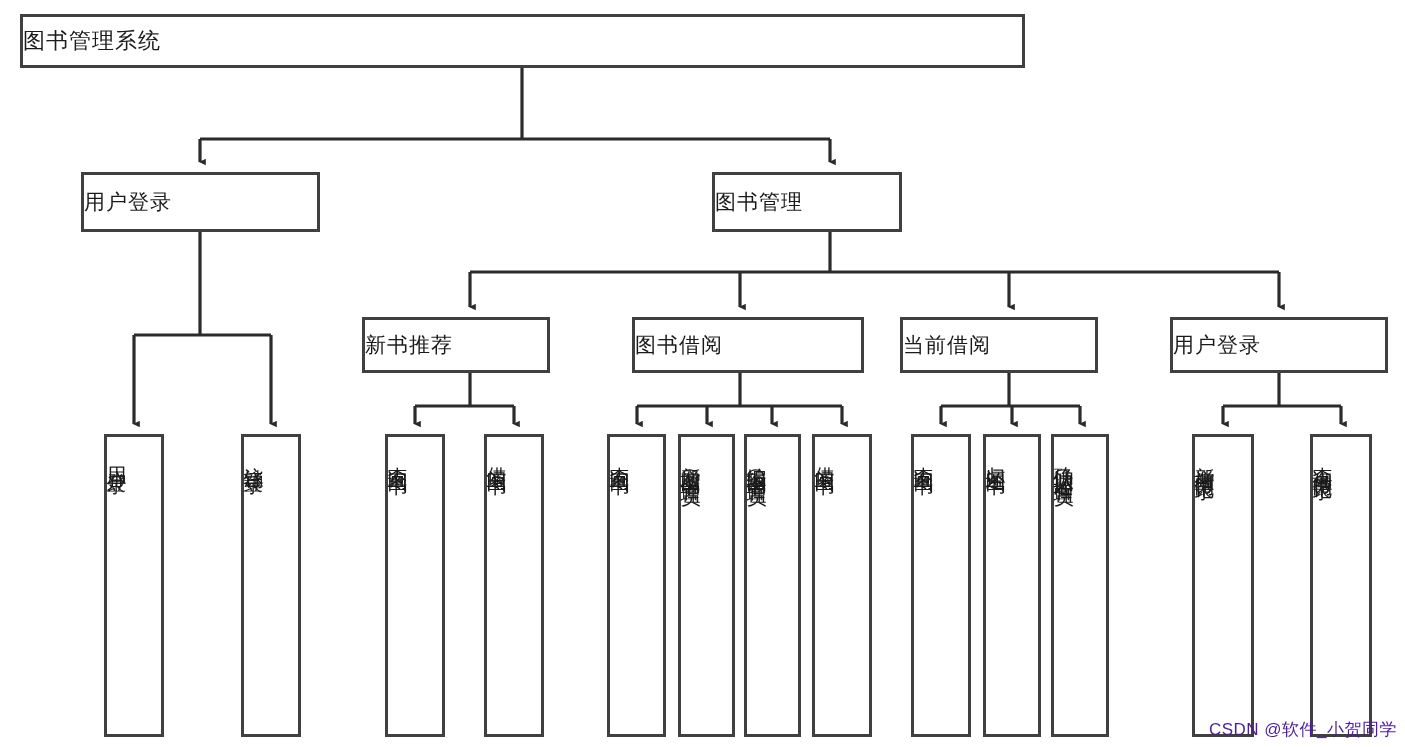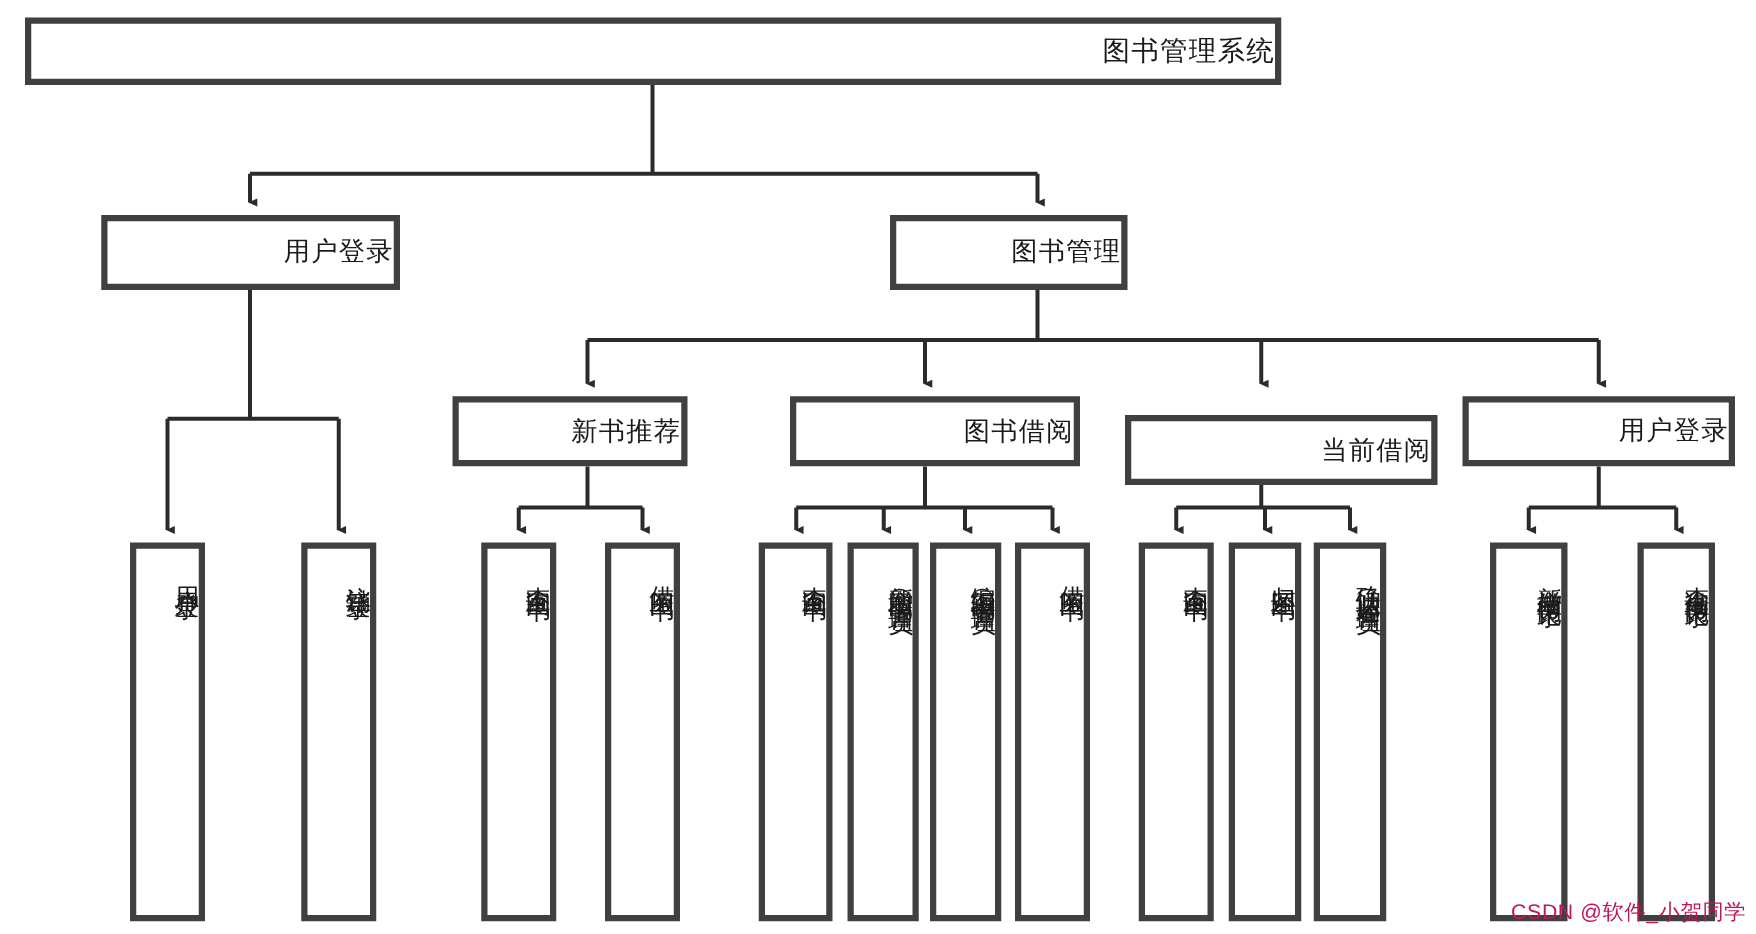--- a/index.html
+++ b/index.html
@@ -20,25 +20,25 @@
   .diagram-svg {
     position: absolute;
     left: 0;
     top: 0;
     width: 1405px;
     height: 747px;
   }
   .node {
     position: absolute;
     box-sizing: border-box;
-    border: 5px solid #404040;
+    border: 3px solid #404040;
     background: #ffffff;
     display: flex;
     align-items: center;
-    justify-content: flex-end;
+    justify-content: flex-start;
     color: #1a1a1a;
   }
   .node-label {
     font-size: 21px;
     letter-spacing: 1px;
     line-height: 1.25;
     white-space: nowrap;
   }
   .node.leaf {
     align-items: flex-start;
@@ -51,21 +51,21 @@
     letter-spacing: 3px;
     white-space: normal;
     line-height: 1;
   }
   .node.root .node-label { font-size: 22px; }
   .watermark {
     position: absolute;
     right: 8px;
     bottom: 6px;
     font-size: 17px;
-    color: #be185d;
+    color: #4c1d95;
     letter-spacing: 0.5px;
     white-space: nowrap;
   }
 </style>
 </head>
 <body>
 
 <div id="canvas">
 
   <svg class="diagram-svg" viewBox="0 0 1405 747" xmlns="http://www.w3.org/2000/svg">
@@ -128,21 +128,21 @@
   <div class="node" style="left:712px; top:172px; width:190px; height:60px;">
     <span class="node-label">图书管理</span>
   </div>
 
   <div class="node" style="left:362px; top:317px; width:188px; height:56px;font-family:Liberation Serif, serif;">
     <span class="node-label">新书推荐</span>
   </div>
   <div class="node" style="left:632px; top:317px; width:232px; height:56px;font-family:Liberation Serif, serif;">
     <span class="node-label">图书借阅</span>
   </div>
-  <div class="node" style="left:900px; top:332px; width:250px; height:56px;font-family:Liberation Serif, serif;">
+  <div class="node" style="left:900px; top:317px; width:198px; height:56px;">
     <span class="node-label">当前借阅</span>
   </div>
   <div class="node" style="left:1170px; top:317px; width:218px; height:56px;">
     <span class="node-label">用户登录</span>
   </div>
 
   <div class="node leaf" style="left:104px; top:434px; width:60px; height:303px;">
     <span class="node-label">用户登录</span>
   </div>
   <div class="node leaf" style="left:241px; top:434px; width:60px; height:303px;">

